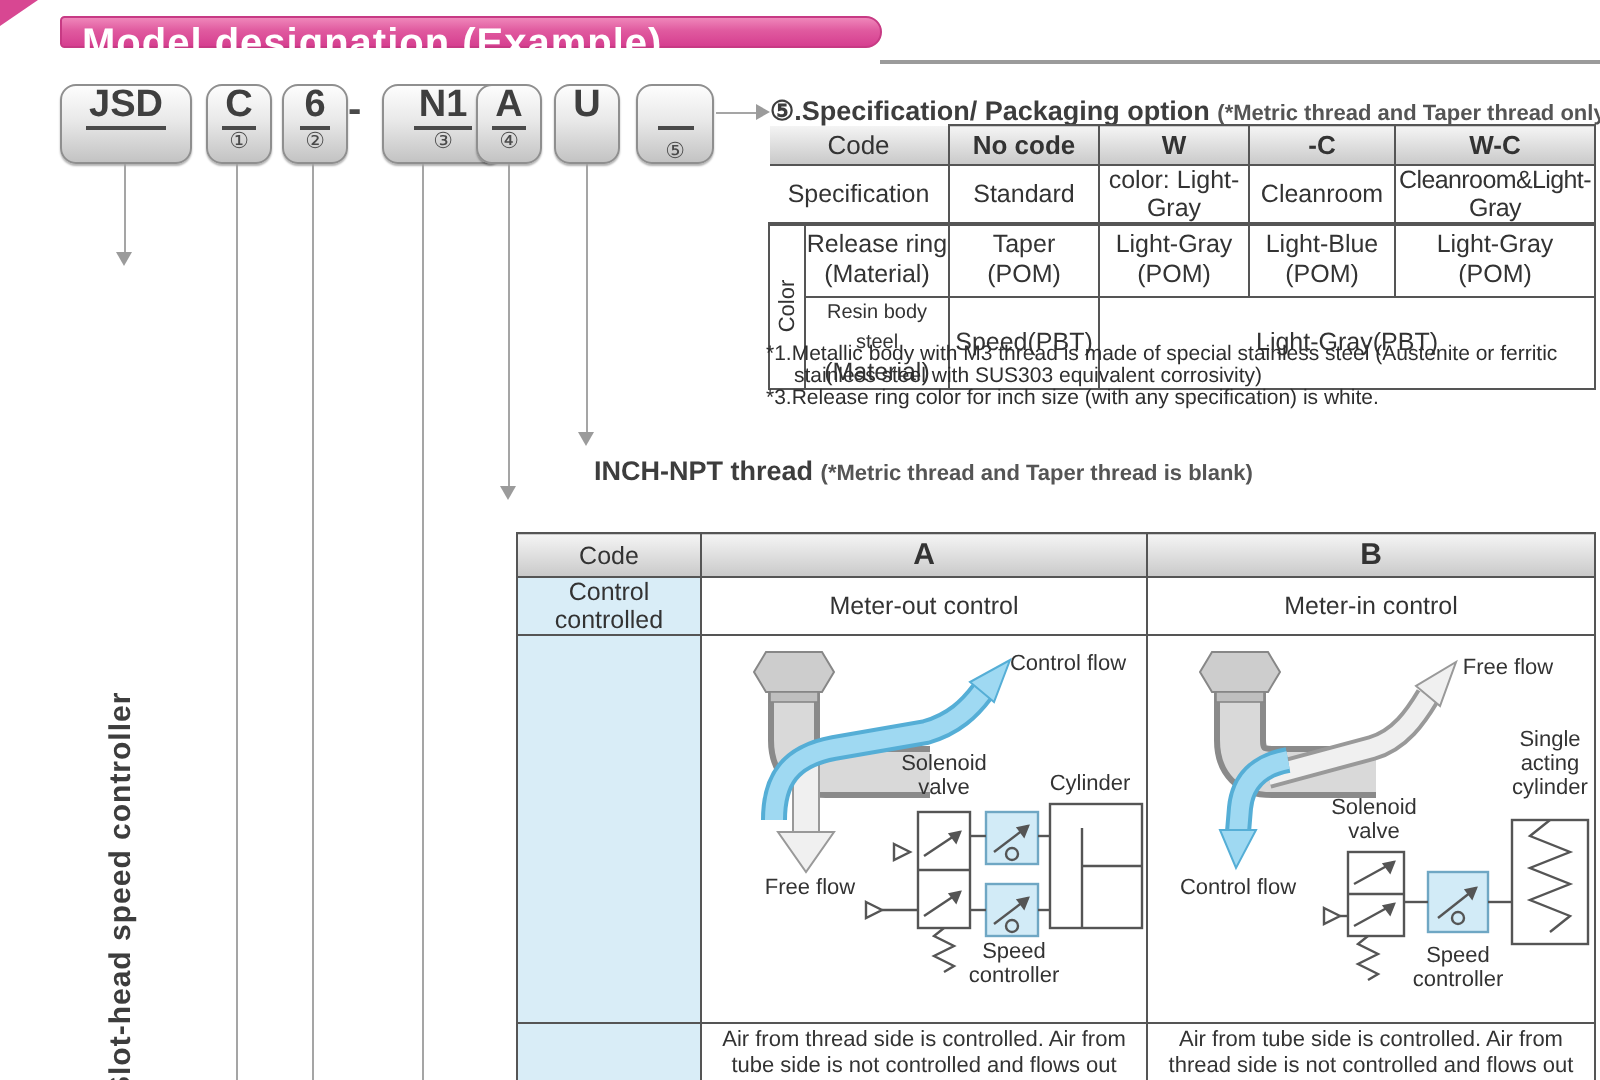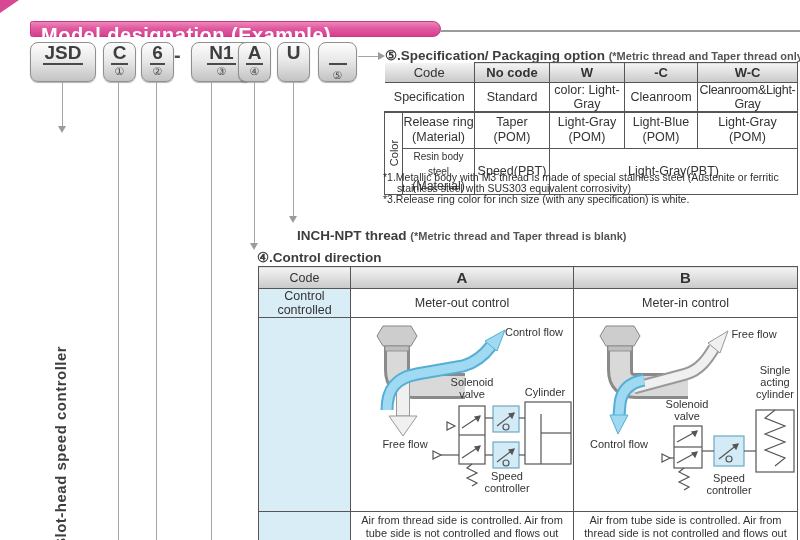--- a/index.html
+++ b/index.html
@@ -2,21 +2,21 @@
 <html><head>
 <meta charset="utf-8">
 <style>
   html,body{margin:0;padding:0;background:#fff;}
   #page{position:relative;width:800px;height:540px;background:#fff;overflow:hidden;
         font-family:"Liberation Sans",sans-serif;color:#333;}
 
   
   .corner-wedge{position:absolute;left:0;top:0;width:0;height:0;
     border-top:13px solid #d84792;border-right:19px solid transparent;}
-  .banner{position:absolute;left:30px;top:21px;width:411px;height:16px;
+  .banner{position:absolute;left:30px;top:8px;width:411px;height:16px;
     background:linear-gradient(180deg,#ef86ba 0%,#e05a9f 45%,#d63f90 100%);
     border:1px solid #c73a84;border-radius:4px 14px 14px 4px;
     color:#fff;font-size:20px;font-weight:bold;letter-spacing:.5px;
     line-height:27px;padding-left:10px;box-sizing:border-box;}
   .rule{position:absolute;left:440px;top:30px;width:360px;height:2px;background:#9b9b9b;}
 
   
   .mbox{position:absolute;top:42px;height:40px;box-sizing:border-box;
     background:linear-gradient(180deg,#fdfdfd 0%,#e9e9e9 45%,#c3c3c3 100%);
     border:1px solid #8f8f8f;border-radius:8px;box-shadow:0 1px 1px rgba(0,0,0,.3);
@@ -198,21 +198,20 @@
   <div class="notes">
     <div>*1.Metallic body with M3 thread is made of special stainless steel (Austenite or ferritic stainless steel with SUS303 equivalent corrosivity)</div>
     <div>*3.Release ring color for inch size (with any specification) is white.</div>
   </div>
 
   <div class="sec-title" style="left:297px;top:228px;">
     <span>INCH-NPT thread</span>
     <span class="sec-note">(*Metric thread and Taper thread is blank)</span>
   </div>
 
-  <div class="sec-title" style="left:257px;top:249px;">④.Control direction</div>
 
   <table class="ctl-table">
     <colgroup>
         <col style="width:92px">
         <col style="width:222px">
         <col style="width:223px">
       </colgroup>
     <tbody>
         <tr style="height:22px;">
       <td class="hdr">Code</td>

